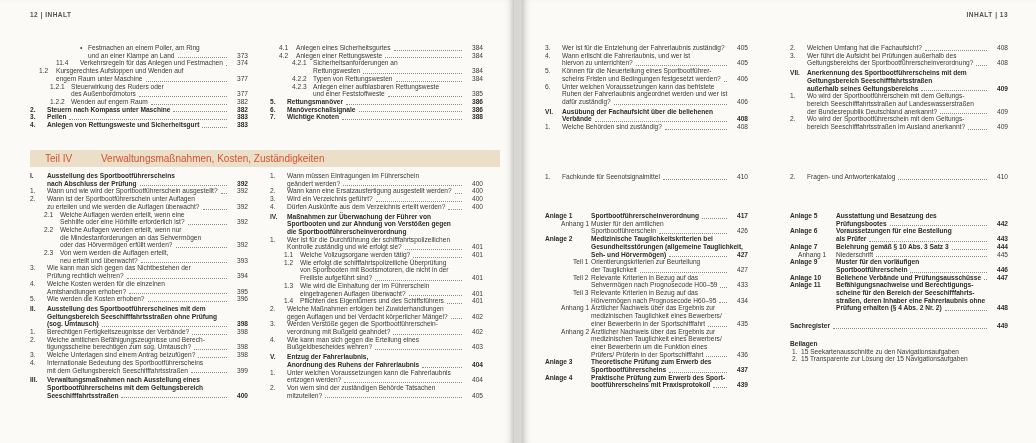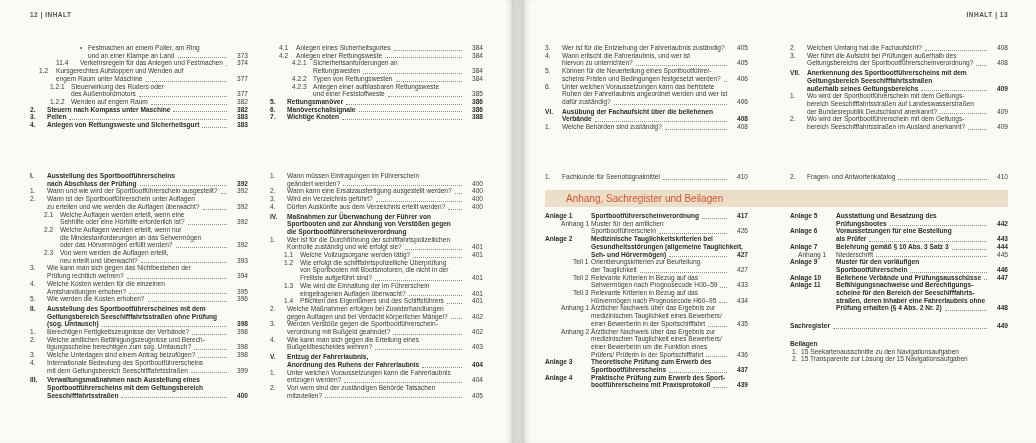--- a/index.html
+++ b/index.html
@@ -220,20 +220,24 @@
             <div class="e-last">
               <span class="e-ltext">Wichtige Knoten</span>
               <span class="e-dots"></span>
             </div>
           </div>
           <span class="e-page">388</span>
         </div>
       </div>
   </div>
 
+  <div class="band band-lp">
+    <span class="band-label">Teil IV</span>
+    <span class="band-title">Verwaltungsmaßnahmen, Kosten, Zuständigkeiten</span>
+  </div>
 
   <div class="block lp-body">
     <div class="lp-col1">
         <div class="entry bold">
           <span class="e-num" style="width: 17px;">I.</span>
           <div class="e-body">
             <div class="e-line">Ausstellung des Sportbootführerscheins</div>
             <div class="e-last">
               <span class="e-ltext">nach Abschluss der Prüfung</span>
               <span class="e-dots"></span>
@@ -725,23 +729,20 @@
             <div class="e-last">
               <span class="e-ltext">Fragen- und Antwortenkatalog</span>
               <span class="e-dots"></span>
             </div>
           </div>
           <span class="e-page">410</span>
         </div>
       </div>
   </div>
 
-  <div class="band band-rp2">
-    <span class="band-title">Anhang, Sachregister und Beilagen</span>
-  </div>
 
   <div class="block rp-anhang">
     <div class="rp-col1">
         <div class="entry bold">
           <span class="e-num" style="width: 46px;">Anlage 1</span>
           <div class="e-body">
             <div class="e-last">
               <span class="e-ltext">Sportbootführerscheinverordnung</span>
               <span class="e-dots"></span>
             </div>

